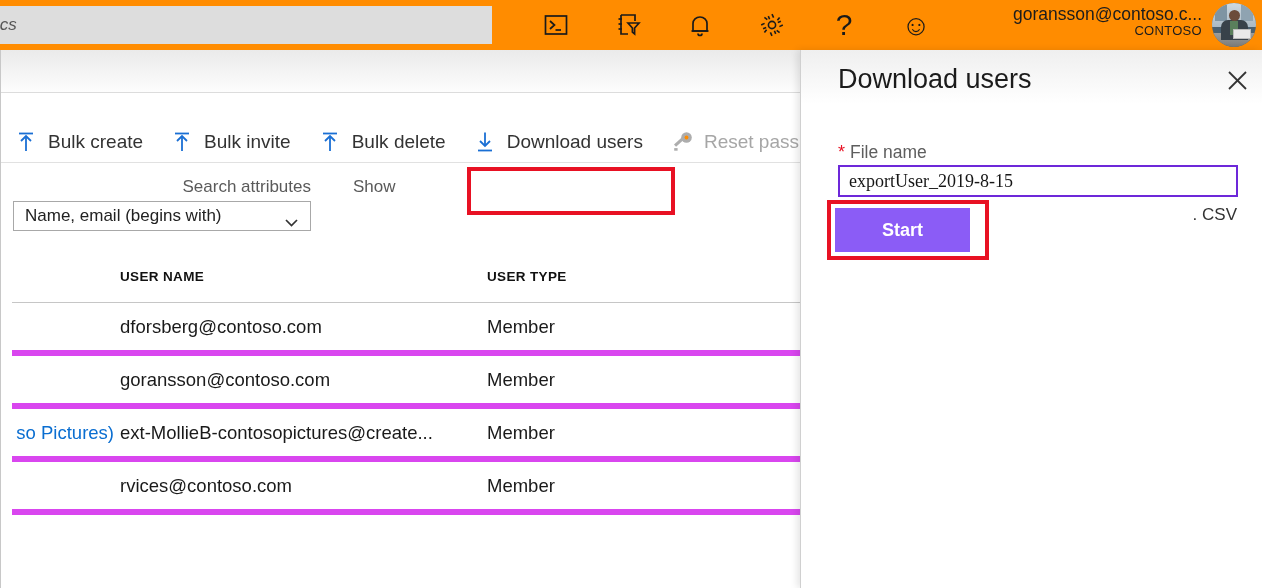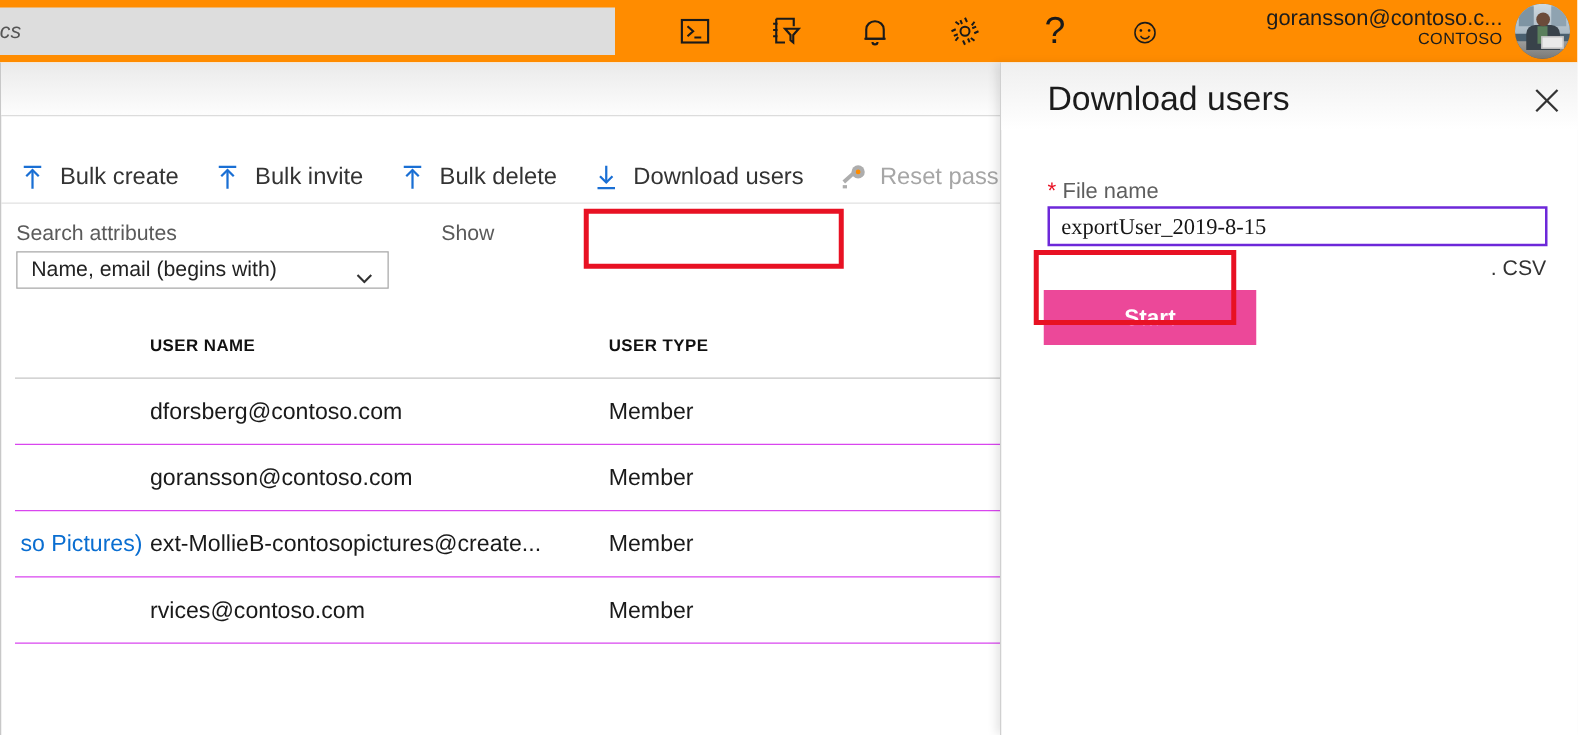--- a/index.html
+++ b/index.html
@@ -97,21 +97,21 @@
   .cmd.disabled { cursor: default; }
   .cmd.disabled .cmd-label { color: #a6a6a6; }
   .cmd-ico { width: 22px; height: 24px; flex: none; }
 
   
   .redbox { position: absolute; border: 4px solid #e81123; pointer-events: none; }
   #redbox-download { left: 467px; top: 167px; width: 208px; height: 48px; }
   #redbox-start { left: 827px; top: 200px; width: 162px; height: 60px; }
 
   
-  .filters { position: absolute; left: 1px; top: 177px; width: 799px; height: 62px; }
+  .filters { position: absolute; left: 1px; top: 177px; width: 799px; height: 62px; text-align: right; }
   .field { position: absolute; }
   .field-label { font-size: 17px; color: #5a5a5a; margin-bottom: 4px; }
   .sel {
     position: relative; width: 298px; height: 30px;
     border: 1px solid #a8a8a8; background: #fff;
     display: flex; align-items: center;
     font-size: 17px; color: #222; padding-left: 11px;
     cursor: pointer;
   }
   .sel .chev {
@@ -126,21 +126,21 @@
   .thead {
     height: 52px; display: flex; align-items: center;
     border-bottom: 1px solid #c6c6c6;
   }
   .th { font-size: 13.5px; font-weight: bold; color: #111; letter-spacing: 0.35px; }
   .col-extra { width: 108px; flex: none; text-align: right; padding-right: 6px; overflow: hidden; }
   .col-name  { width: 367px; flex: none; }
   .col-type  { width: 300px; flex: none; }
   .trow {
     height: 53px; display: flex; align-items: center;
-    border-bottom: 1px solid #d946ef;
+    border-bottom: 6px solid #d946ef;
     cursor: pointer;
   }
   .td { font-size: 18.5px; color: #1a1a1a; white-space: nowrap; }
   .td-link { font-size: 18.5px; color: #0a6ed1; white-space: nowrap; }
 
   
   .panel {
     position: absolute; left: 800px; top: 50px; width: 462px; height: 538px;
     background: #fff;
     border-left: 1px solid #d0d0d0;
@@ -173,26 +173,25 @@
     font-family: Liberation Serif, serif;
     font-size: 18px; color: #161616;
     padding-left: 9px; outline: none;
   }
   .csv-suffix {
     position: absolute; right: 25px; top: 155px;
     font-size: 17px; color: #333;
   }
   .start-btn {
     position: absolute; left: 835px; top: 208px;
-    width: 170px; height: 44px;
-    background: #ec4899; border: none;
+    width: 135px; height: 44px;
+    background: #8b5cf6; border: none;
     color: #fff; font-family: "Liberation Sans", sans-serif;
     font-size: 18px; font-weight: bold;
     cursor: pointer;
-    margin-top: 24px;
   }
 </style>
 </head>
 <body>
 
 <div id="root">
 
   <div class="topbar">
 
     <div class="search-wrap">

